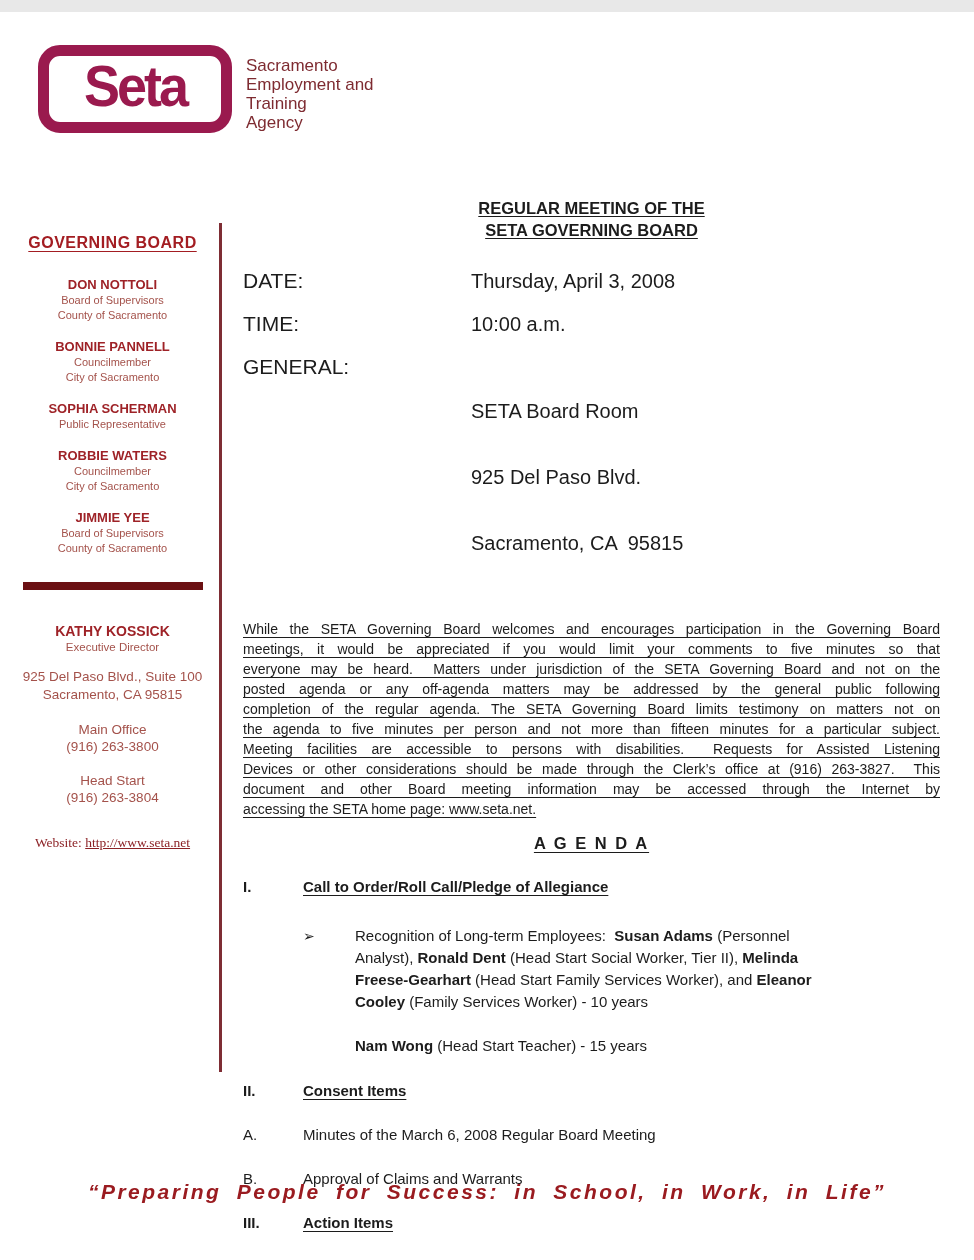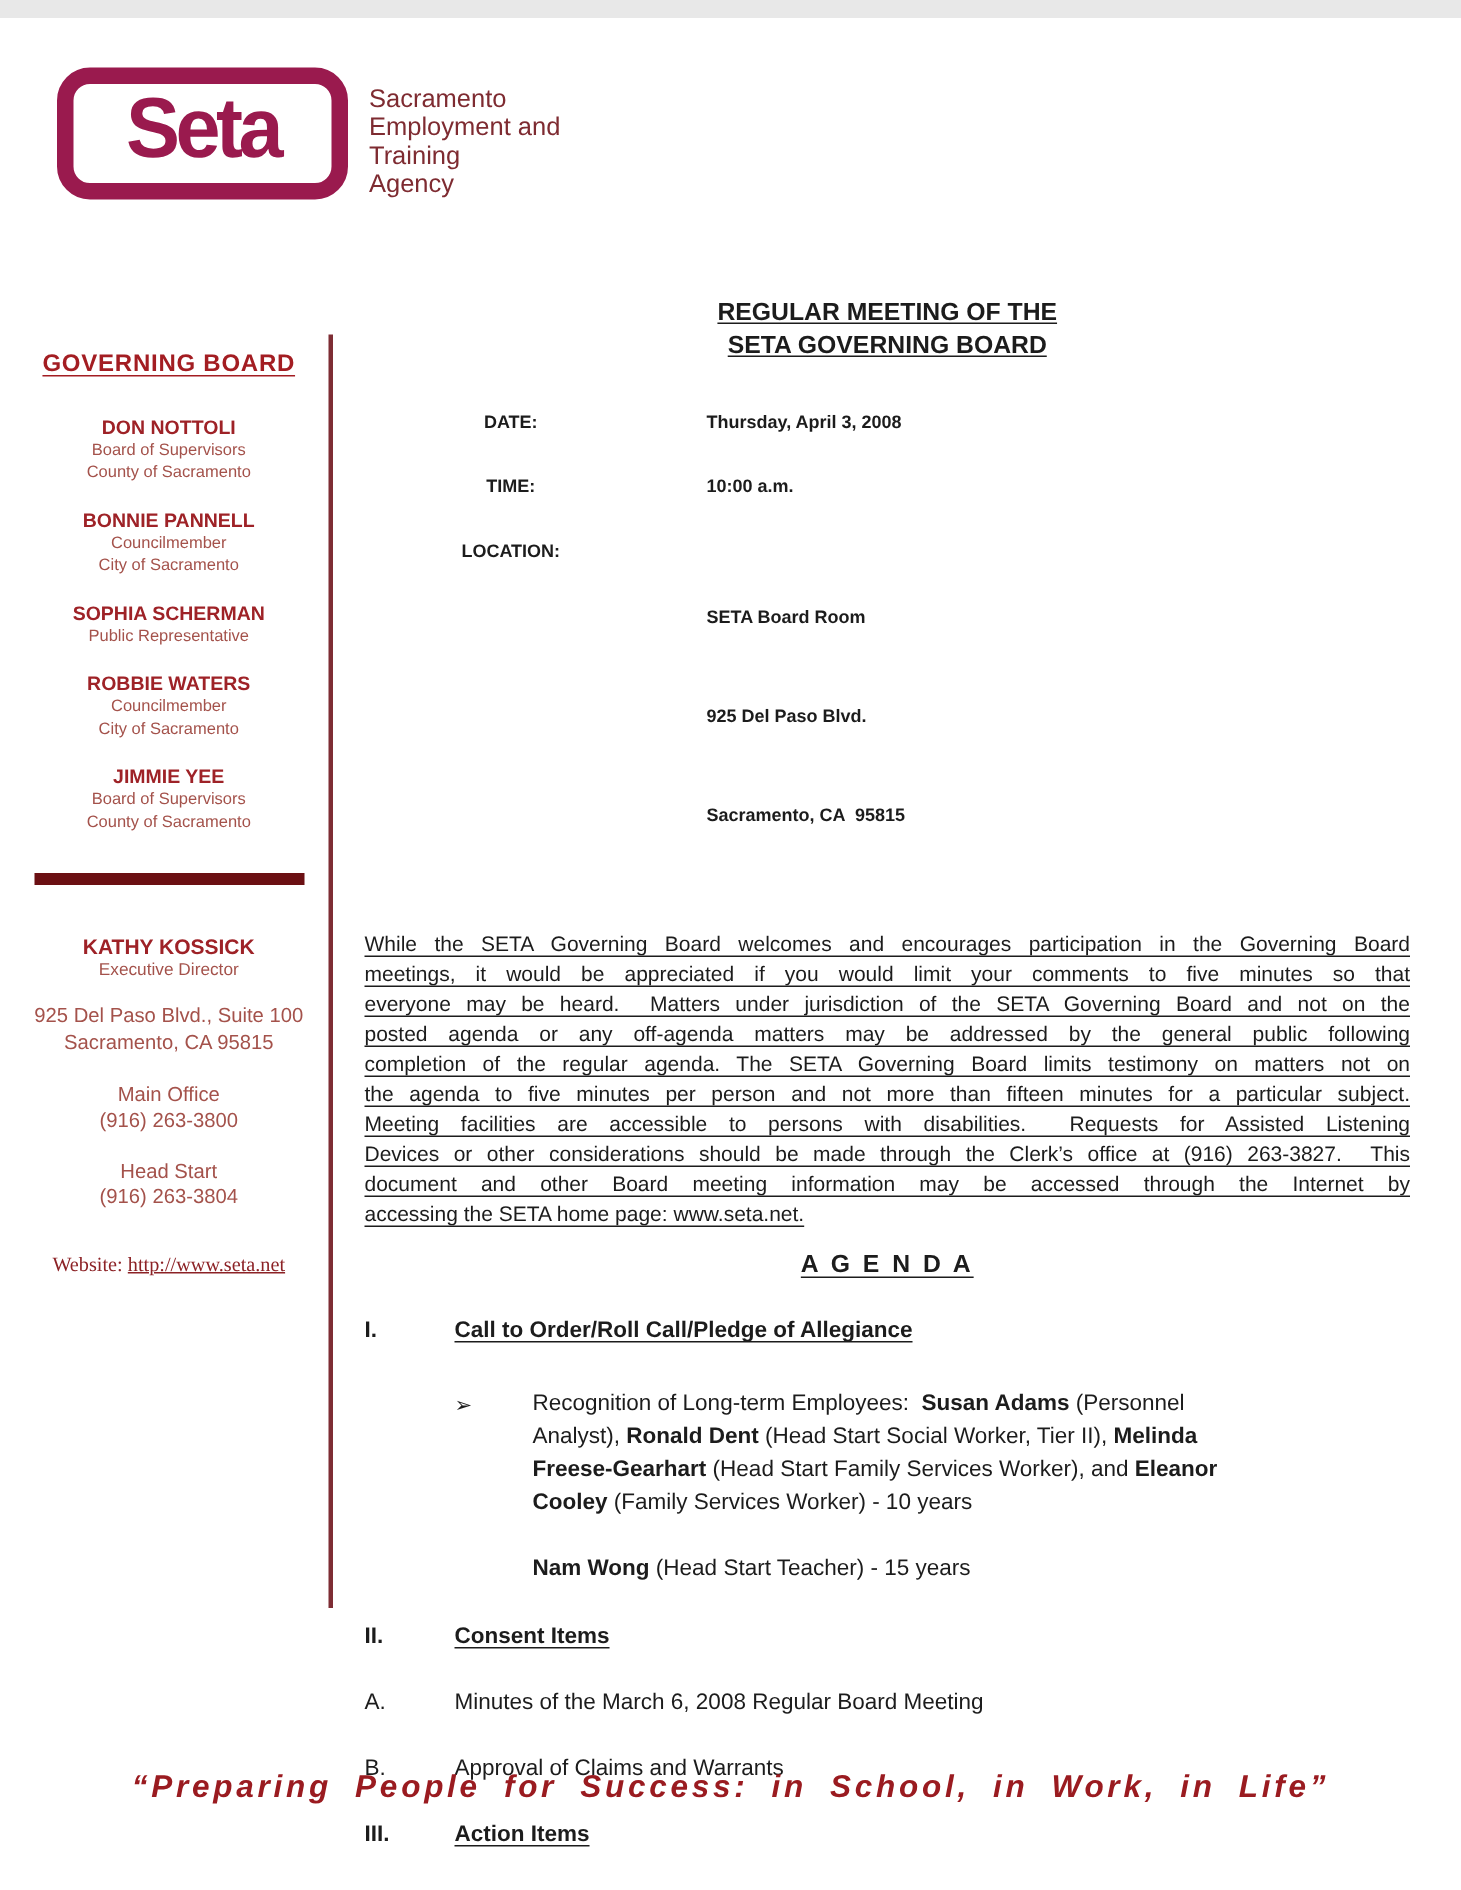--- a/index.html
+++ b/index.html
@@ -40,22 +40,22 @@
     font-family:"Liberation Serif","DejaVu Serif",serif;
   }
   .sb-website a { color:#8c2226; text-decoration:underline; }
   .vrule { position:absolute; left:219px; top:211px; width:3px; height:849px; background:#7e2d34; }
   
   .main { position:absolute; left:243px; top:185px; width:697px; }
   .doc-title { text-align:center; font-size:16.5px; font-weight:bold; line-height:22px; }
   .doc-title .u { text-decoration:underline; text-underline-offset:2px; }
   .meta { margin-top:29px; }
   .meta-row { display:flex; margin-bottom:21px; }
-  .meta-label { width:195px; text-align:center; font-weight:bold; font-size:12px; line-height:22px; flex:0 0 195px; }
-  .meta-values { margin-left:33px; font-size:12px; line-height:22px; white-space:pre-wrap;font-weight:bold; }
+  .meta-label { width:195px; text-align:left; font-weight:normal; font-size:21px; line-height:22px; flex:0 0 195px; }
+  .meta-values { margin-left:33px; font-size:20px; line-height:22px; white-space:pre-wrap; }
   .notice { margin-top:1px; }
   .notice-line {
     font-size:14px; line-height:20px; white-space:pre-wrap;
     text-decoration:underline; text-underline-offset:3px;
     text-align:justify; text-align-last:justify;
   }
   .notice-line.last { text-align-last:left; }
   .agenda-heading {
     margin-top:15px; text-align:center; font-size:16.5px; font-weight:bold;
     letter-spacing:2px; text-decoration:underline; text-underline-offset:3px;
@@ -162,21 +162,21 @@
     <div class="meta">
       <div class="meta-row">
         <div class="meta-label">DATE:</div>
         <div class="meta-values">Thursday, April 3, 2008</div>
       </div>
       <div class="meta-row">
         <div class="meta-label">TIME:</div>
         <div class="meta-values">10:00 a.m.</div>
       </div>
       <div class="meta-row">
-        <div class="meta-label">LOCATION:</div>
+        <div class="meta-label">GENERAL:</div>
         <div class="meta-values">
           <div>SETA Board Room</div>
           <div>925 Del Paso Blvd.</div>
           <div>Sacramento, CA  95815</div>
         </div>
       </div>
     </div>
 
     <div class="notice">
       <div class="notice-line">While the SETA Governing Board welcomes and encourages participation in the Governing Board</div>

